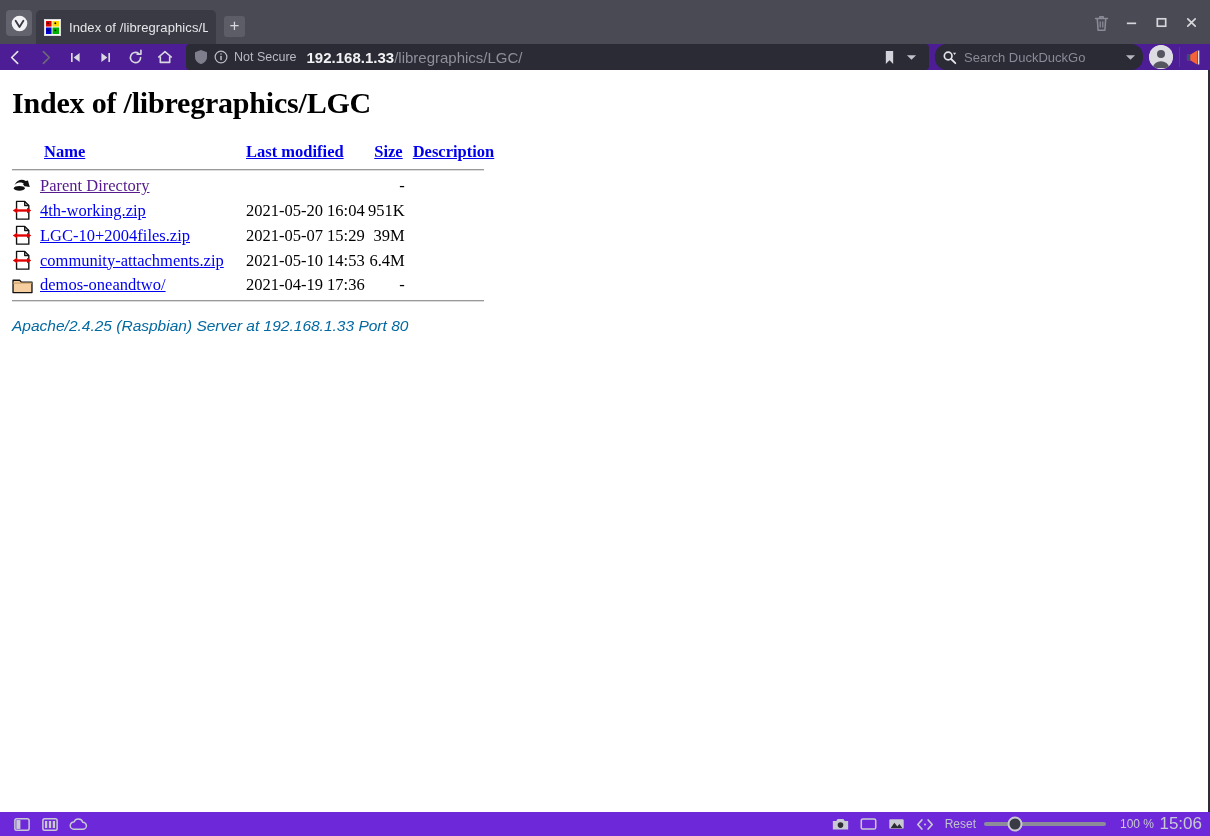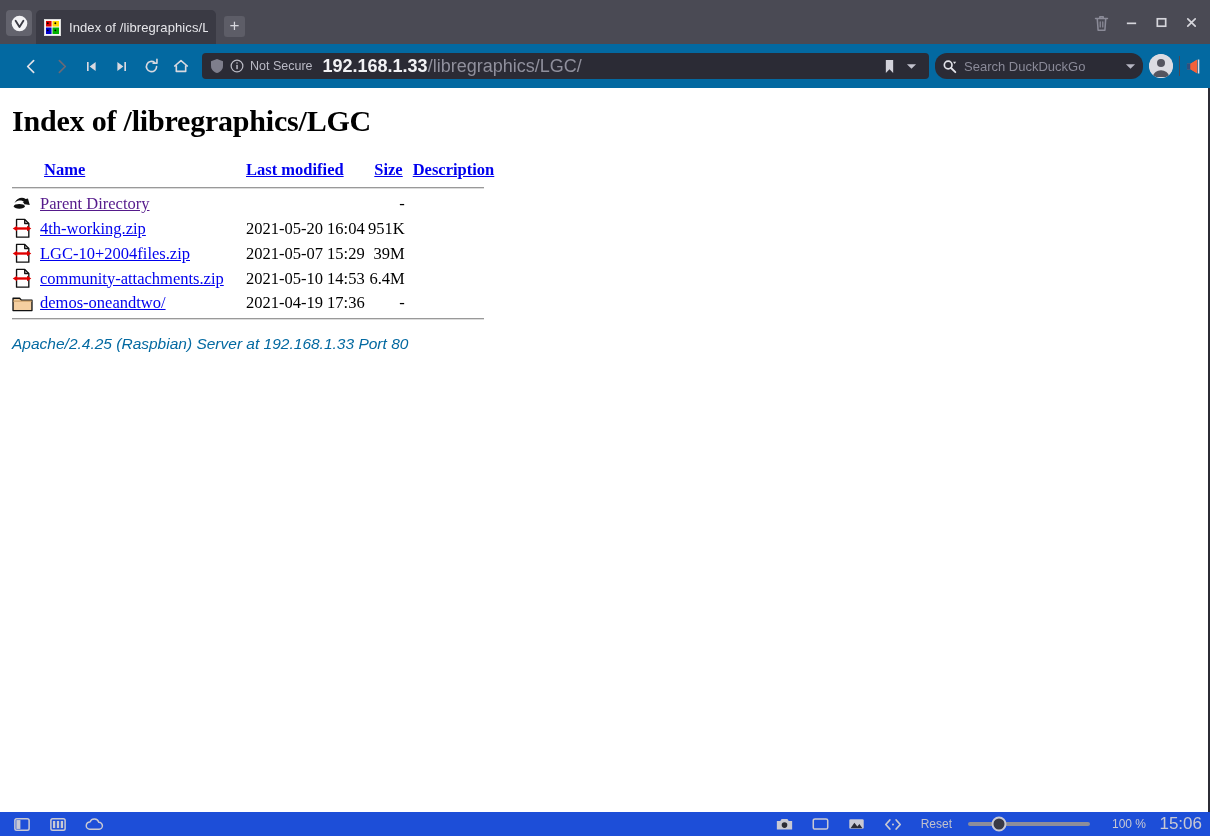--- a/index.html
+++ b/index.html
@@ -96,25 +96,25 @@
 
   .wincontrols { display: flex; align-items: center; margin-bottom: 10px; padding-right: 4px; flex: 0 0 auto; }
   .wincontrol {
     width: 30px; height: 24px;
     display: flex; align-items: center; justify-content: center;
     color: #d6d6dc;
   }
 
   
   .toolbar {
-    height: 44px;
-    background: #0369a1;
+    height: 26px;
+    background: #4c1d95;
     display: flex;
     align-items: center;
-    padding: 0 2px 0 16px;
+    padding: 0 2px 0 0;
     gap: 0;
     flex: 0 0 auto;
   }
 
   .tb-btn {
     width: 30px; height: 28px;
     display: flex; align-items: center; justify-content: center;
     color: #d9d9e0;
     flex: 0 0 auto;
   }
@@ -137,21 +137,21 @@
   .info-icon { flex: 0 0 auto; display:block; }
 
   .notsecure {
     color: #b9b9c4;
     font-size: 12.5px;
     flex: 0 0 auto;
     margin-right: 4px;
   }
 
   .url-text {
-    font-size: 18px;
+    font-size: 15px;
     color: #8f8f9c;
     white-space: nowrap;
     overflow: hidden;
     flex: 1 1 auto;
     min-width: 0;
   }
   .url-host { color: #f2f2f5; font-weight: 600; }
 
   .url-right { display:flex; align-items:center; gap:2px; flex:0 0 auto; }
 
@@ -267,26 +267,26 @@
     font-size: 15.5px;
     margin-top: 12px;
     color: #0369a1;
   }
 
   .icon-cell svg { display: block; }
 
   
   .statusbar {
     height: 24px;
-    background: #1d4ed8;
+    background: #6d28d9;
     display: flex;
     align-items: center;
     padding: 0 8px 0 8px;
     flex: 0 0 auto;
-    gap: 8px;
+    gap: 0;
   }
   .sb-btn {
     width: 28px; height: 22px;
     display:flex; align-items:center; justify-content:center;
     color: #c9c9d3;
     flex: 0 0 auto;
   }
   .sb-spacer { flex: 1 1 auto; }
   .sb-reset {
     color: #c2c2cc;

